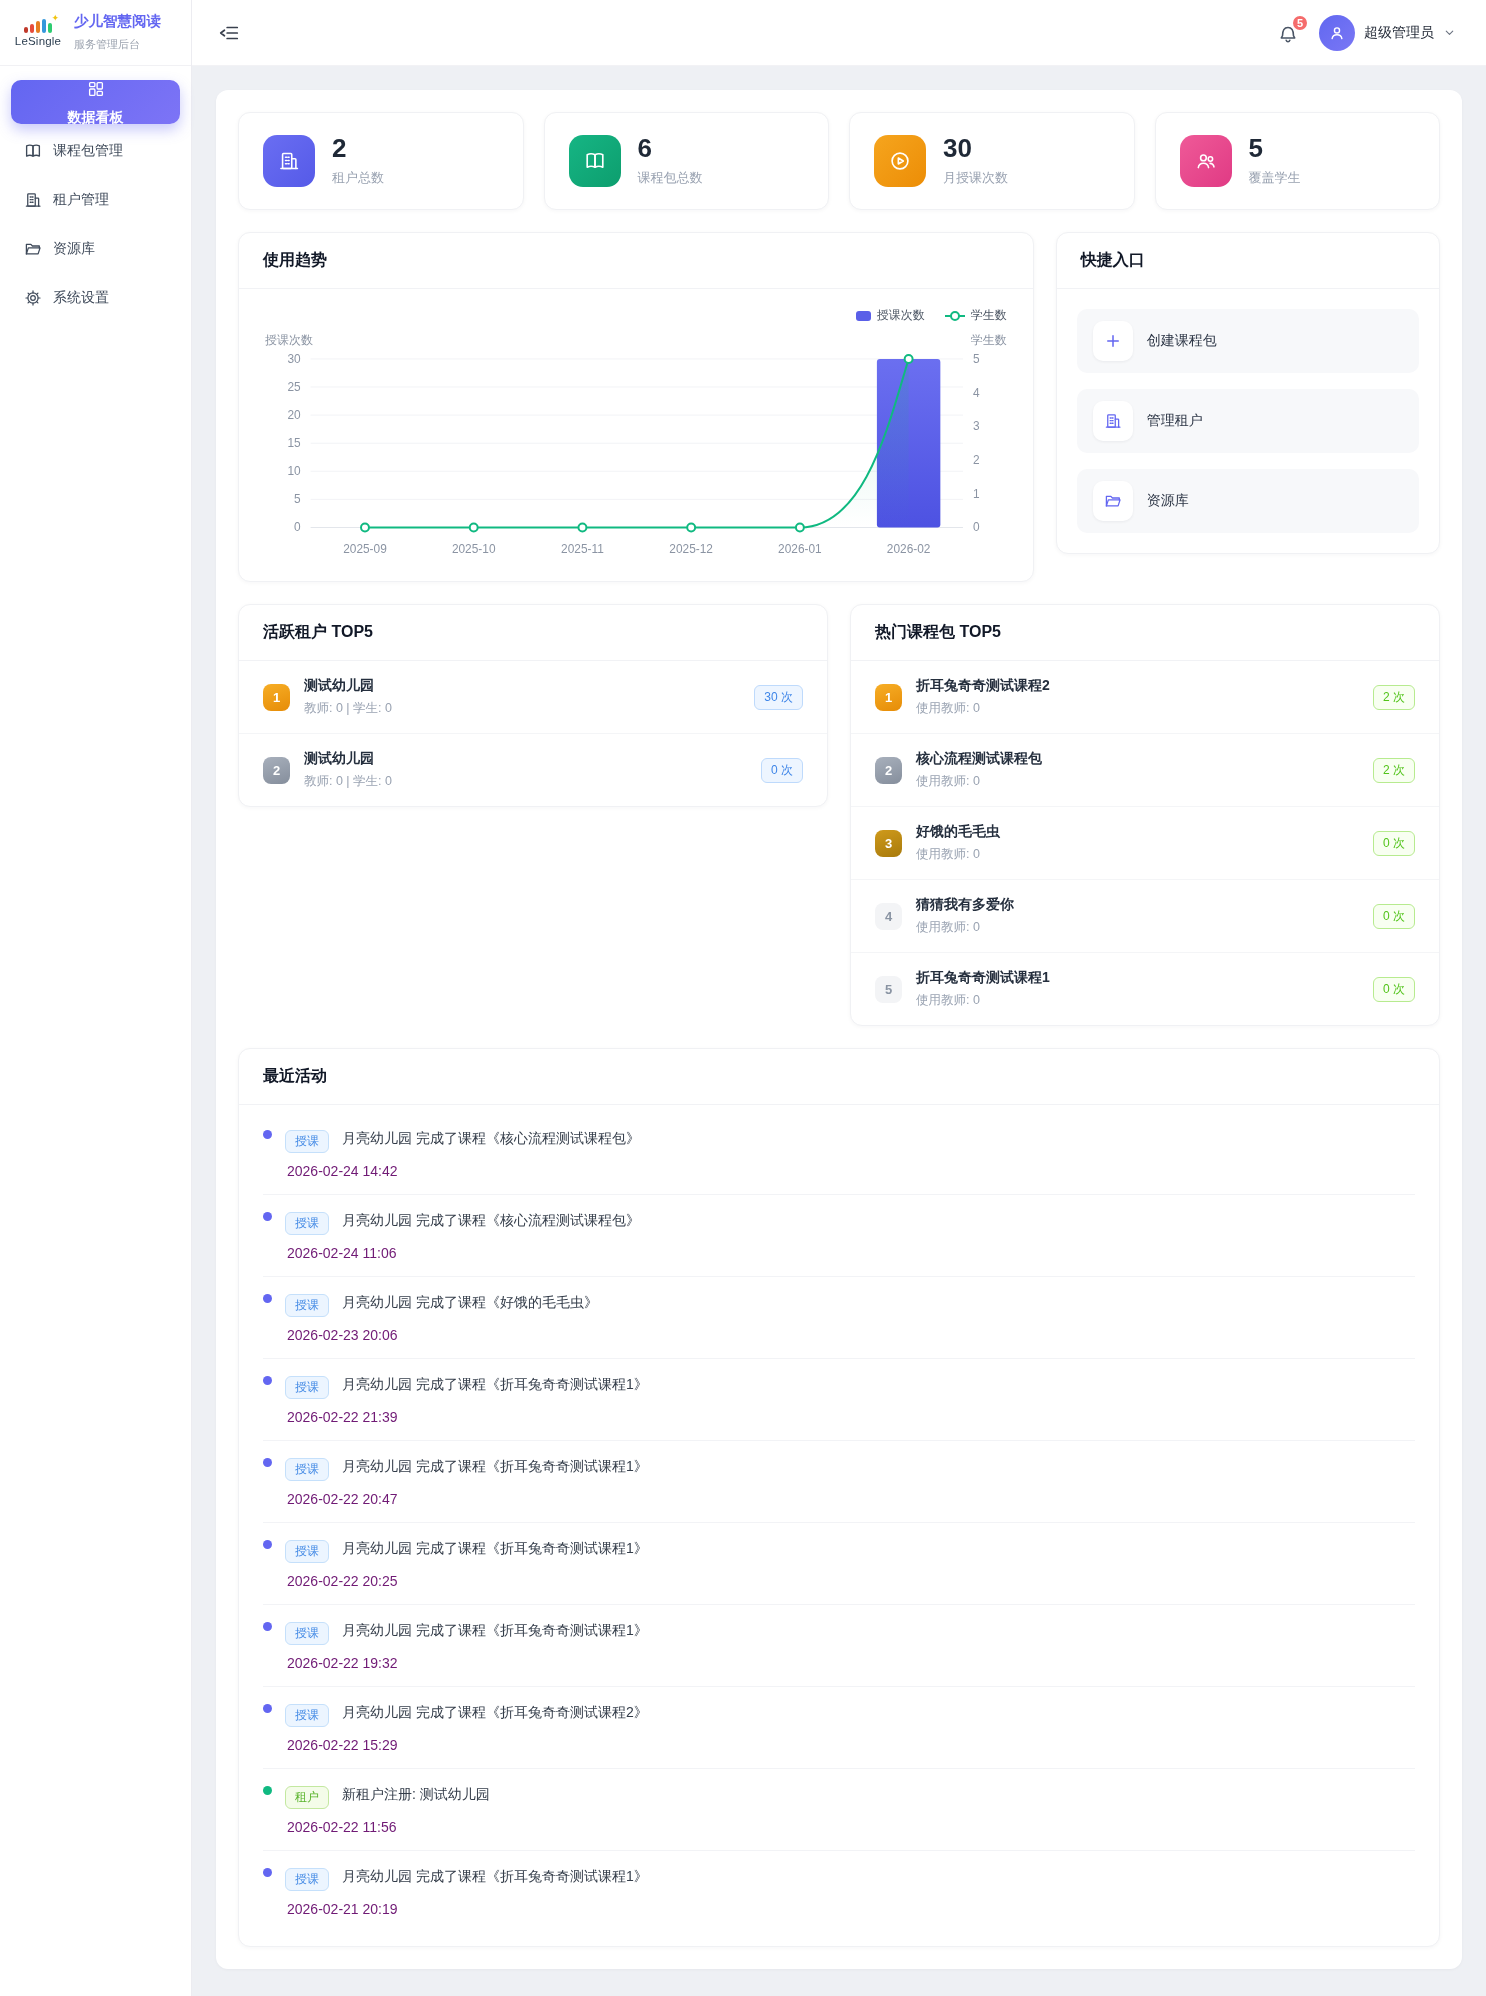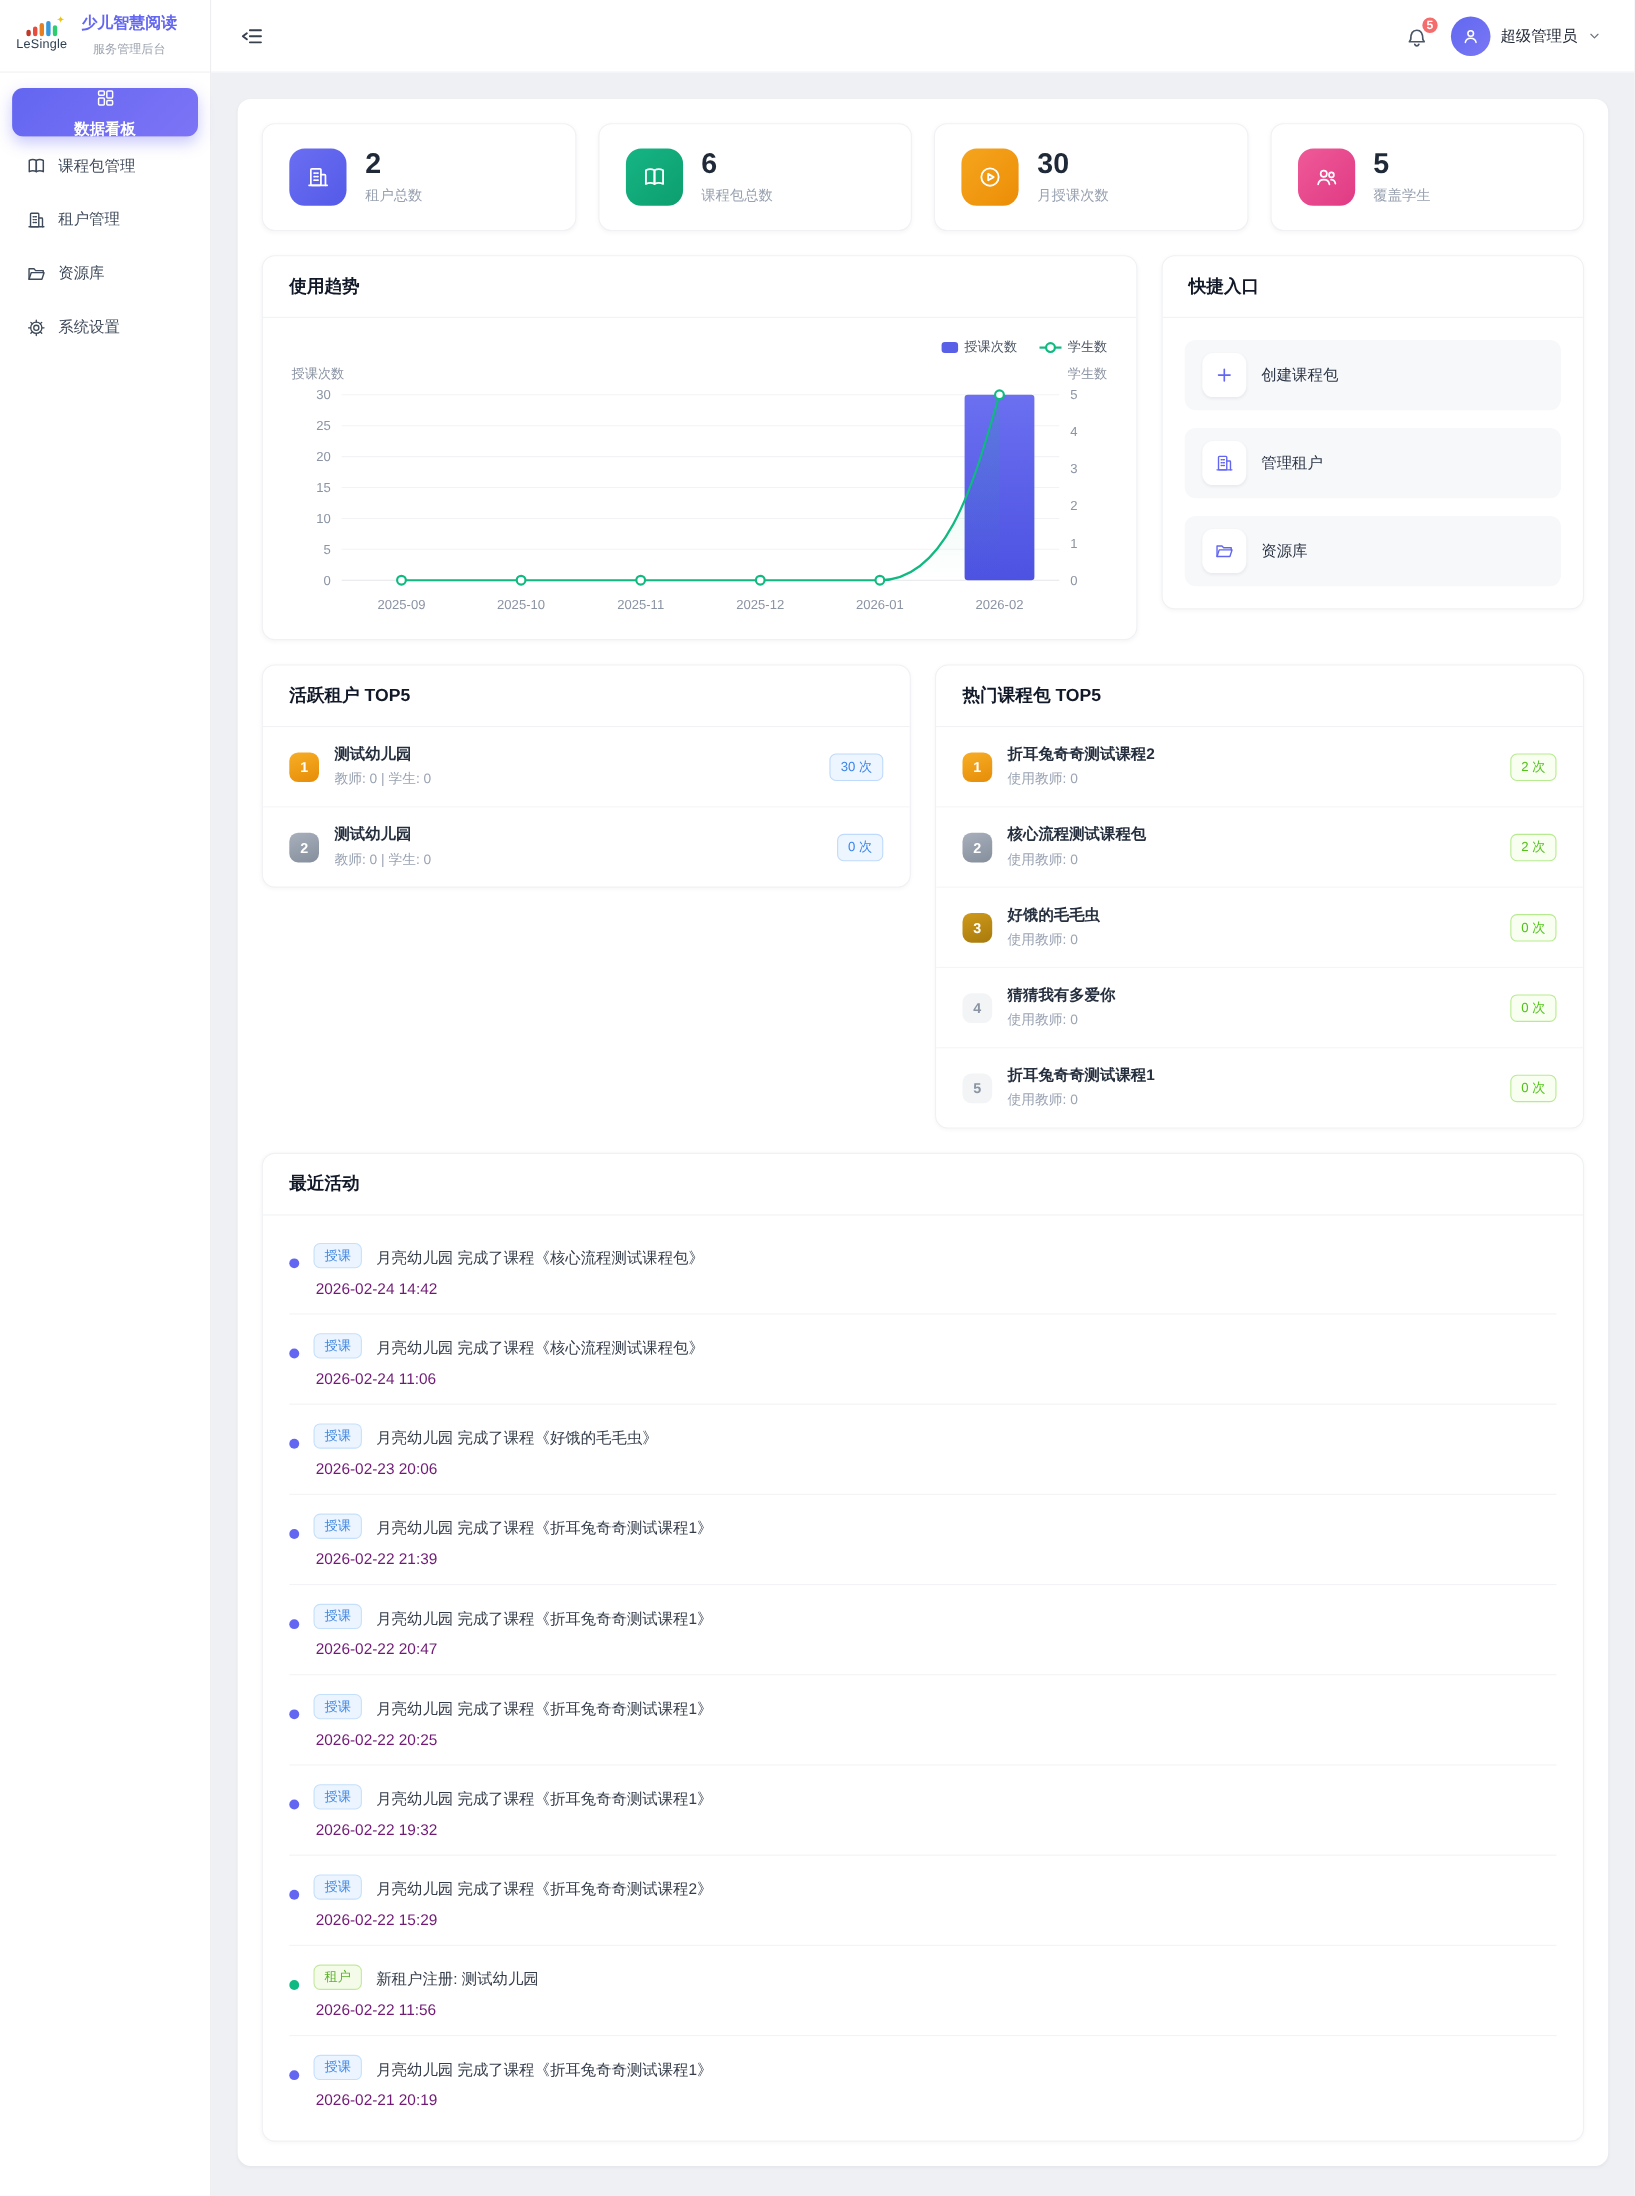--- a/index.html
+++ b/index.html
@@ -11,21 +11,21 @@
   .logo-block { height:66px; display:flex; align-items:center; gap:10px; padding:0 12px; border-bottom:1px solid #f1f1f4; }
   .logo-mark { display:flex; flex-direction:column; align-items:center; width:52px; flex:none; }
   .logo-bars { display:flex; align-items:flex-end; gap:2px; height:15px; position:relative; }
   .logo-bars i { width:4px; border-radius:2px; display:block; }
   .logo-bars .b1{height:6px;background:#c0392b;} .logo-bars .b2{height:9px;background:#e74c3c;}
   .logo-bars .b3{height:12px;background:#e67e22;} .logo-bars .b4{height:14px;background:#3498db;}
   .logo-bars .b5{height:10px;background:#2ecc71;}
   .logo-spark { position:absolute; right:-7px; top:-5px; color:#f1c40f; font-size:9px; }
   .logo-name { font-size:11.5px; color:#2c3e50; margin-top:2px; letter-spacing:.2px; }
   .logo-title { font-size:14.5px; font-weight:700; color:#6366f1; line-height:1.2; }
-  .logo-sub { font-size:11px; color:#9ca3af; margin-top:6px;text-align:center; }
+  .logo-sub { font-size:11px; color:#9ca3af; margin-top:6px; }
   .nav { padding:14px 11px; }
   .nav-item { height:44px; display:flex; align-items:center; gap:11px; padding:0 13px; border-radius:10px;
               color:#3f4a5a; font-size:14px; margin-bottom:5px; cursor:pointer; }
   .nav-item.active { background:linear-gradient(135deg,#6366f1,#7d74f6); color:#fff;
                      box-shadow:0 6px 14px rgba(99,102,241,.35); font-weight:700;flex-direction:column;}
   .ic { width:18px; height:18px; flex:none; }
   .ic24 { width:22px; height:22px; }
 
   
   .main { flex:1; display:flex; flex-direction:column; min-width:0; }
@@ -94,21 +94,21 @@
   .t5-name { font-size:14px; font-weight:600; color:#252f3e; }
   .t5-meta { font-size:12.5px; color:#9aa3b2; margin-top:5px; }
   .pill { font-size:12px; padding:3px 9px; border-radius:6px; border:1px solid; flex:none; white-space:nowrap;text-align:right; }
   .pill.blue  { color:#3f86e8; background:#edf5ff; border-color:#bedafc; }
   .pill.green { color:#52c41a; background:#f8fff1; border-color:#b7eb8f; }
 
   .activity-card { margin-top:22px; }
   .activity-body { padding:8px 24px 14px; }
   .act-row { padding:17px 0 15px; border-bottom:1px solid #f2f3f6; }
   .act-row:last-child { border-bottom:none; }
-  .act-line { display:flex; align-items:flex-end; gap:13px; }
+  .act-line { display:flex; align-items:flex-start; gap:13px; }
   .dot { width:9px; height:9px; border-radius:50%; flex:none; background:#6366f1; }
   .act-row.tenant .dot { background:#10b981; }
   .tag { font-size:12px; padding:2px 9px; border-radius:6px; border:1px solid; flex:none; }
   .act-row.teach  .tag { color:#4289e5; background:#ecf5ff; border-color:#c5e0fb; }
   .act-row.tenant .tag { color:#58b32a; background:#f4fce9; border-color:#c3e8a0; }
   .act-text { font-size:14px; color:#333c49; }
   .act-time { font-size:14px; color:#701a75; margin:10px 0 0 24px; }
 </style>
 </head>
 <body>

